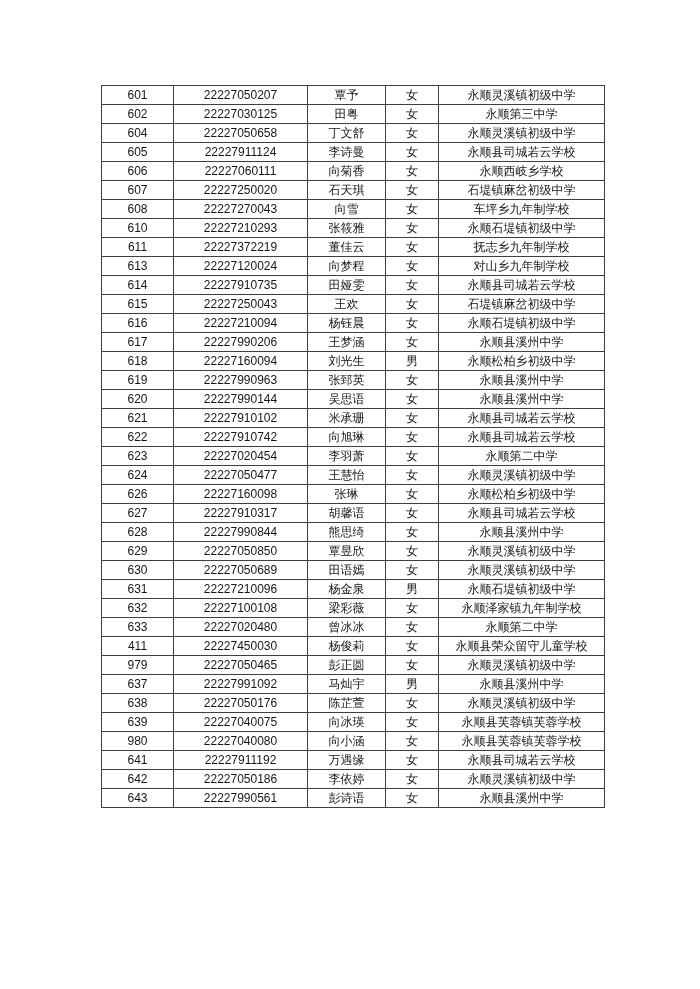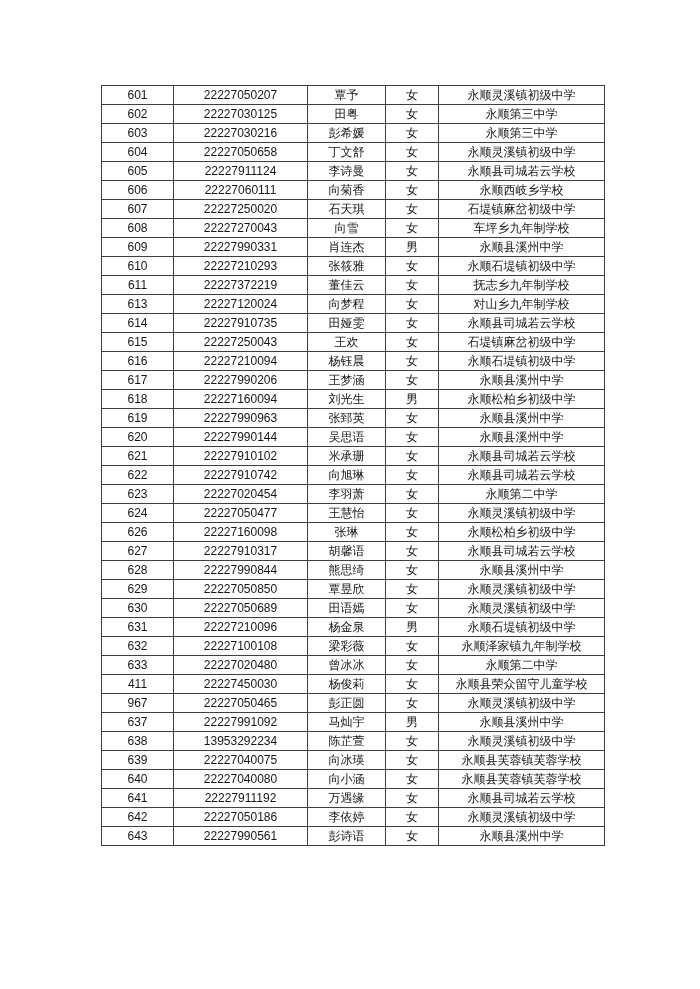--- a/index.html
+++ b/index.html
@@ -69,27 +69,20 @@
           <td class="c4">永顺灵溪镇初级中学</td>
         </tr>
         <tr>
           <td class="c0">602</td>
           <td class="c1">22227030125</td>
           <td class="c2">田粤</td>
           <td class="c3">女</td>
           <td class="c4">永顺第三中学</td>
         </tr>
         <tr>
-          <td class="c0">603</td>
-          <td class="c1">22227030216</td>
-          <td class="c2">彭希媛</td>
-          <td class="c3">女</td>
-          <td class="c4">永顺第三中学</td>
-        </tr>
-        <tr>
           <td class="c0">604</td>
           <td class="c1">22227050658</td>
           <td class="c2">丁文舒</td>
           <td class="c3">女</td>
           <td class="c4">永顺灵溪镇初级中学</td>
         </tr>
         <tr>
           <td class="c0">605</td>
           <td class="c1">22227911124</td>
           <td class="c2">李诗曼</td>
@@ -109,27 +102,20 @@
           <td class="c2">石天琪</td>
           <td class="c3">女</td>
           <td class="c4">石堤镇麻岔初级中学</td>
         </tr>
         <tr>
           <td class="c0">608</td>
           <td class="c1">22227270043</td>
           <td class="c2">向雪</td>
           <td class="c3">女</td>
           <td class="c4">车坪乡九年制学校</td>
-        </tr>
-        <tr>
-          <td class="c0">609</td>
-          <td class="c1">22227990331</td>
-          <td class="c2">肖连杰</td>
-          <td class="c3">男</td>
-          <td class="c4">永顺县溪州中学</td>
         </tr>
         <tr>
           <td class="c0">610</td>
           <td class="c1">22227210293</td>
           <td class="c2">张筱雅</td>
           <td class="c3">女</td>
           <td class="c4">永顺石堤镇初级中学</td>
         </tr>
         <tr>
           <td class="c0">611</td>
@@ -279,49 +265,49 @@
           <td class="c4">永顺第二中学</td>
         </tr>
         <tr>
           <td class="c0">411</td>
           <td class="c1">22227450030</td>
           <td class="c2">杨俊莉</td>
           <td class="c3">女</td>
           <td class="c4">永顺县荣众留守儿童学校</td>
         </tr>
         <tr>
-          <td class="c0">967</td>
+          <td class="c0">979</td>
           <td class="c1">22227050465</td>
           <td class="c2">彭正圆</td>
           <td class="c3">女</td>
           <td class="c4">永顺灵溪镇初级中学</td>
         </tr>
         <tr>
           <td class="c0">637</td>
           <td class="c1">22227991092</td>
           <td class="c2">马灿宇</td>
           <td class="c3">男</td>
           <td class="c4">永顺县溪州中学</td>
         </tr>
         <tr>
           <td class="c0">638</td>
-          <td class="c1">13953292234</td>
+          <td class="c1">22227050176</td>
           <td class="c2">陈芷萱</td>
           <td class="c3">女</td>
           <td class="c4">永顺灵溪镇初级中学</td>
         </tr>
         <tr>
           <td class="c0">639</td>
           <td class="c1">22227040075</td>
           <td class="c2">向冰瑛</td>
           <td class="c3">女</td>
           <td class="c4">永顺县芙蓉镇芙蓉学校</td>
         </tr>
         <tr>
-          <td class="c0">640</td>
+          <td class="c0">980</td>
           <td class="c1">22227040080</td>
           <td class="c2">向小涵</td>
           <td class="c3">女</td>
           <td class="c4">永顺县芙蓉镇芙蓉学校</td>
         </tr>
         <tr>
           <td class="c0">641</td>
           <td class="c1">22227911192</td>
           <td class="c2">万遇缘</td>
           <td class="c3">女</td>

